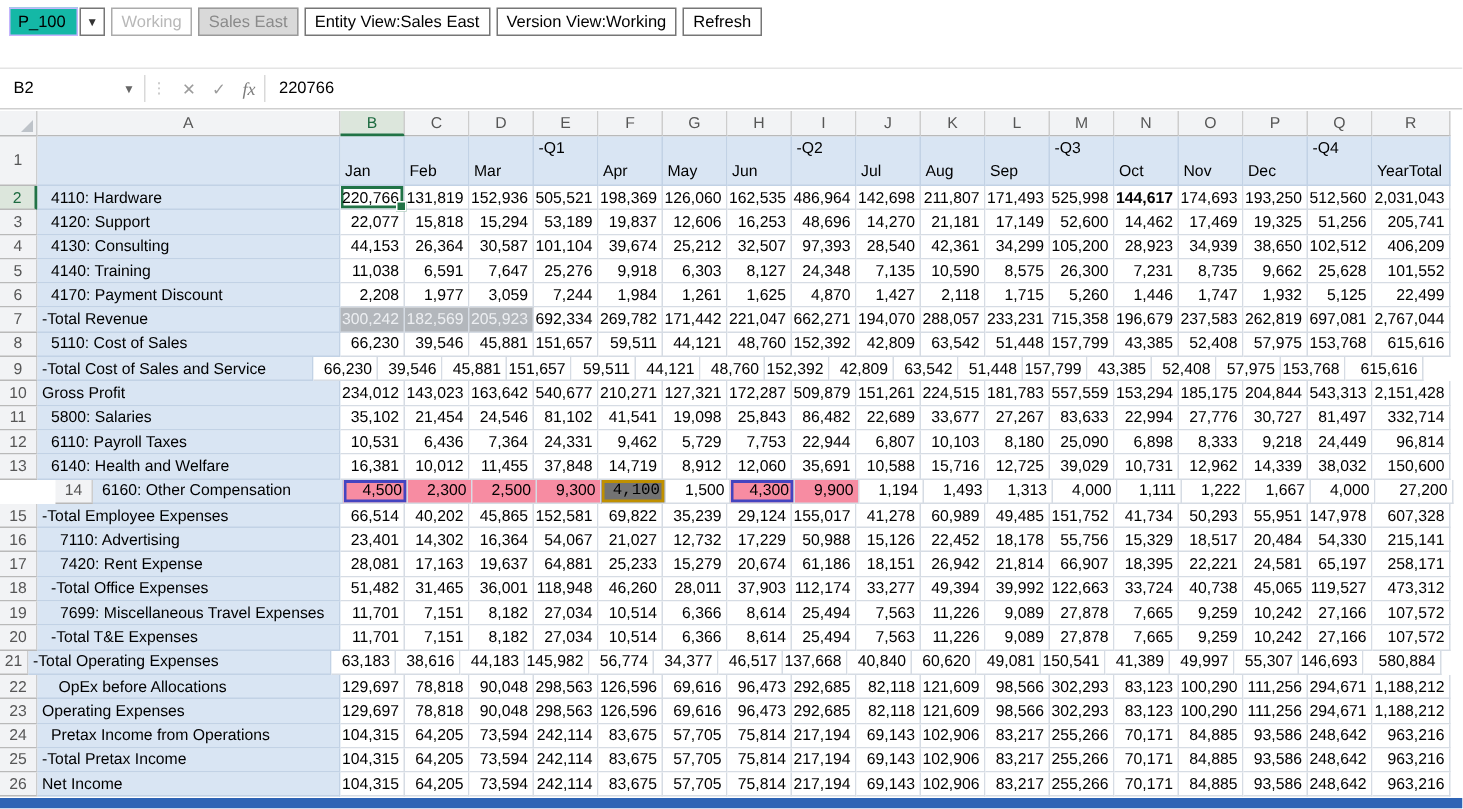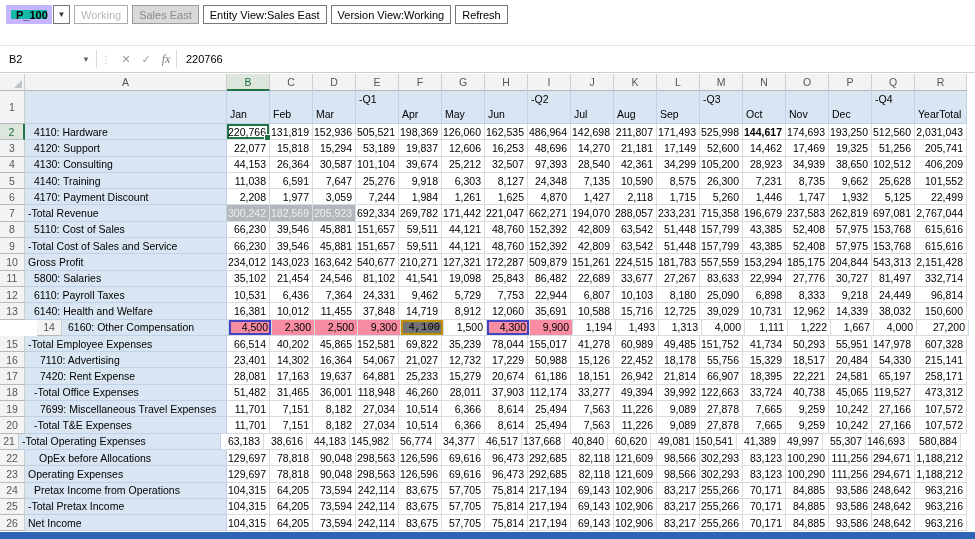--- a/index.html
+++ b/index.html
@@ -3,21 +3,21 @@
 <meta charset="utf-8">
 <style>
   * { margin:0; padding:0; box-sizing:border-box; }
   html,body { width:975px; height:539px; }
   body { font-family:"Liberation Sans", sans-serif; background:#ffffff; }
   .screen { position:relative; width:975px; height:539px; overflow:hidden; background:#fff; }
 
   
   .pov-bar { position:absolute; top:5px; left:6px; display:flex; align-items:center; gap:4px; }
   .combo { display:flex; }
-  .combo-text { width:46px; height:19px; border:5px solid #c4b5fd; background:#14b8a6; font-size:11px; display:flex; align-items:center; padding-left:5px;font-weight:bold; }
+  .combo-text { width:46px; height:19px; border:1px solid #c4b5fd; background:#14b8a6; font-size:11px; display:flex; align-items:center; padding-left:5px; }
   .combo-arrow { width:17px; height:19px; border:1px solid #767676; margin-left:1px; background:#fff; font-size:8px; display:flex; align-items:center; justify-content:center; color:#333; cursor:default; }
   .pov-btn { height:19px; border:1px solid #767676; background:#fff; font-size:11px; display:flex; align-items:center; padding:0 6px; color:#000; font-family:inherit; white-space:nowrap; }
   .pov-btn.dim { color:#b8b8b8; border-color:#ababab; }
   .pov-btn.graybg { background:#d9d9d9; color:#8a8a8a; border-color:#9a9a9a; }
 
   
   .formula-row { position:absolute; top:45px; left:0; width:975px; height:28px; background:#fff;
                  border-top:1px solid #e4e4e4; border-bottom:1px solid #cfcfcf; display:flex; align-items:center; }
   .name-box { width:96px; height:100%; display:flex; align-items:center; padding-left:9px; font-size:11px; position:relative; }
   .nb-arrow { position:absolute; right:6px; font-size:8px; color:#666; }
@@ -270,21 +270,21 @@
         <div class="c num" style="width: 43px;">51,448</div>
         <div class="c num" style="width: 43px;">157,799</div>
         <div class="c num" style="width: 43px;">43,385</div>
         <div class="c num" style="width: 43px;">52,408</div>
         <div class="c num" style="width: 43px;">57,975</div>
         <div class="c num" style="width: 43px;">153,768</div>
         <div class="c num" style="width: 52px;">615,616</div>
       </div>
       <div class="grow" style="height: 16.3px;">
         <div class="hdrc" style="width: 25px;">9</div>
-        <div class="c mem" style="width: 202px; padding-left: 3px;">-Total Cost of Sales and Service</div>
+        <div class="c mem" style="width: 184px; padding-left: 3px;">-Total Cost of Sales and Service</div>
         <div class="c num" style="width: 43px;">66,230</div>
         <div class="c num" style="width: 43px;">39,546</div>
         <div class="c num" style="width: 43px;">45,881</div>
         <div class="c num" style="width: 43px;">151,657</div>
         <div class="c num" style="width: 43px;">59,511</div>
         <div class="c num" style="width: 43px;">44,121</div>
         <div class="c num" style="width: 43px;">48,760</div>
         <div class="c num" style="width: 43px;">152,392</div>
         <div class="c num" style="width: 43px;">42,809</div>
         <div class="c num" style="width: 43px;">63,542</div>
@@ -403,21 +403,21 @@
       </div>
       <div class="grow" style="height: 16.3px;">
         <div class="hdrc" style="width: 25px;">15</div>
         <div class="c mem" style="width: 202px; padding-left: 3px;">-Total Employee Expenses</div>
         <div class="c num" style="width: 43px;">66,514</div>
         <div class="c num" style="width: 43px;">40,202</div>
         <div class="c num" style="width: 43px;">45,865</div>
         <div class="c num" style="width: 43px;">152,581</div>
         <div class="c num" style="width: 43px;">69,822</div>
         <div class="c num" style="width: 43px;">35,239</div>
-        <div class="c num" style="width: 43px;">78,044</div>
+        <div class="c num" style="width: 43px;">29,124</div>
         <div class="c num" style="width: 43px;">155,017</div>
         <div class="c num" style="width: 43px;">41,278</div>
         <div class="c num" style="width: 43px;">60,989</div>
         <div class="c num" style="width: 43px;">49,485</div>
         <div class="c num" style="width: 43px;">151,752</div>
         <div class="c num" style="width: 43px;">41,734</div>
         <div class="c num" style="width: 43px;">50,293</div>
         <div class="c num" style="width: 43px;">55,951</div>
         <div class="c num" style="width: 43px;">147,978</div>
         <div class="c num" style="width: 52px;">607,328</div>

